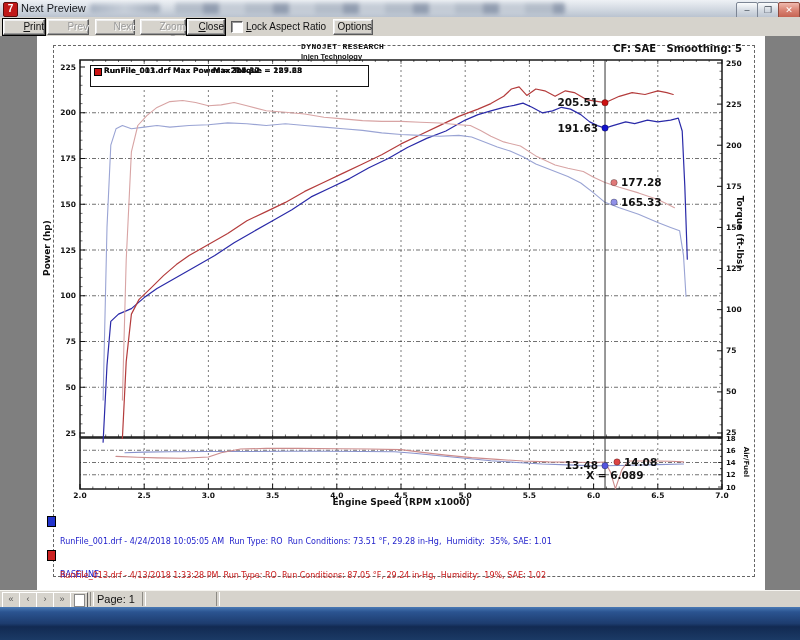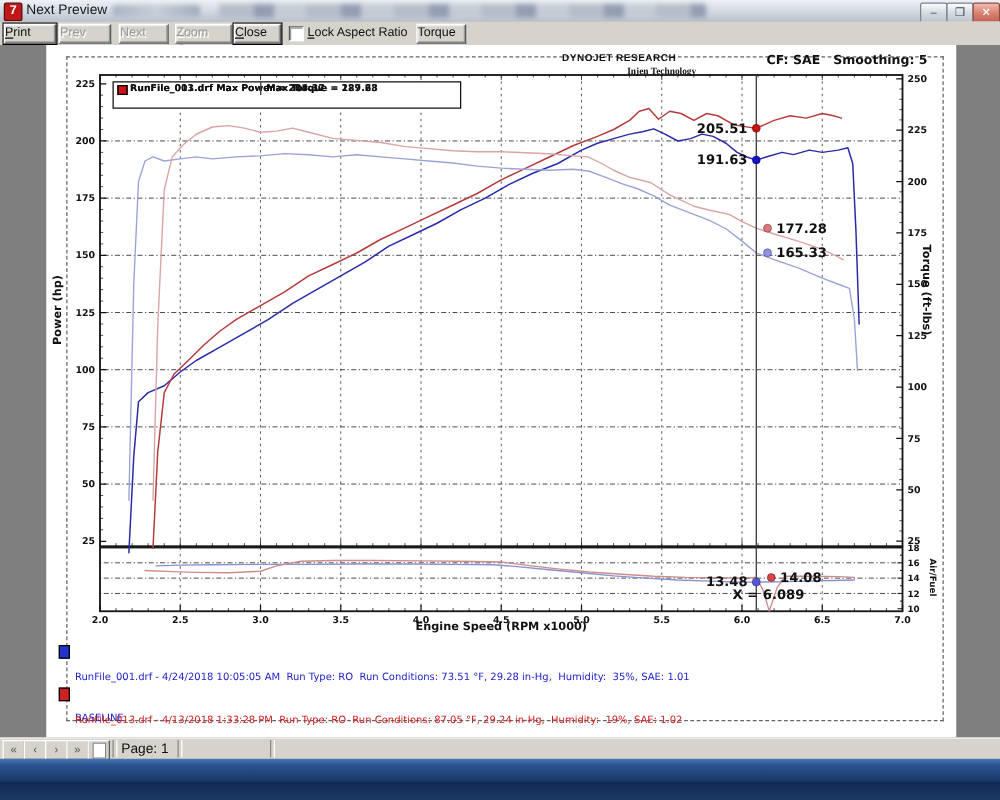--- a/index.html
+++ b/index.html
@@ -15,35 +15,35 @@
   .blurpatch{filter:blur(2px);border-radius:2px;opacity:.75}
   .bp1{left:90px;top:4px;width:70px;height:9px;background:linear-gradient(90deg,#9aa6b8,#c3cbd6,#8e9aad)}
   .bp2{left:175px;top:3px;width:390px;height:11px;
        background:repeating-linear-gradient(90deg,#aab4c2 0 28px,#7d8aa0 28px 44px,#c0c8d3 44px 70px)}
   .winbtn{top:2px;width:20px;height:15px;border:1px solid #7c8594;border-radius:2px;
     background:linear-gradient(#fbfcfd,#d4dae2 50%,#b9c2cf);color:#3a4350;
     font-size:9px;text-align:center;line-height:14px}
   .winbtn.close{background:linear-gradient(#f0b9ae,#d98272 50%,#c35f4e);border-color:#8f4a3e;color:#fff}
   
   .toolbar{left:0;top:17px;width:800px;height:19px;background:#d6d3cc;border-bottom:1px solid #9a978f}
-  .tbtn{top:2px;height:14px;background:#d6d3cc;font-size:10px;text-align:left;line-height:13px;color:#111;
+  .tbtn{top:2px;height:14px;background:#d6d3cc;font-size:10px;text-align:right;line-height:13px;color:#111;
     border:1px solid;border-color:#fff #5a5a5a #5a5a5a #fff;box-shadow:inset -1px -1px 0 #999,inset 1px 1px 0 #eee}
   .tbtn.def{box-shadow:0 0 0 1px #000,inset -1px -1px 0 #999,inset 1px 1px 0 #eee}
   .tbtn.dis{color:#9a9a9a;text-shadow:1px 1px 0 #fff}
   .accel{text-decoration:underline}
   .chk{left:231px;top:4px;width:10px;height:10px;background:#fff;
     border:1px solid;border-color:#5a5a5a #fff #fff #5a5a5a;box-shadow:inset 1px 1px 0 #999}
   .chklbl{left:246px;top:4px;font-size:10px;color:#111}
   
   .workspace{left:0;top:36px;width:800px;height:554px;background:#7f7f7f}
   .page{left:37px;top:0;width:728px;height:554px;background:#fff}
   .marginrect{left:16px;top:9px;width:700px;height:530px;border:1px dashed #666}
-  .hdrA{left:264px;top:6px;width:240px;text-align:right;font-family:Liberation Sans, sans-serif;
+  .hdrA{left:264px;top:6px;width:240px;text-align:left;font-family:Liberation Mono, monospace;
     font-size:8px;font-weight:bold;color:#111;letter-spacing:.4px}
-  .hdrB{left:280px;top:16px;width:240px;text-align:right;font-family:Liberation Serif, serif;
+  .hdrB{left:264px;top:16px;width:240px;text-align:left;font-family:Liberation Sans, sans-serif;
     font-size:7.5px;font-weight:bold;color:#111}
   .hdrCF{right:23px;top:7px;font-family:"DejaVu Sans",sans-serif;font-size:10px;font-weight:bold;
     color:#111;white-space:pre}
   .legend{left:53px;top:29px;width:277px;height:20px;background:#fff;border:1px solid #111;
     font-family:"DejaVu Sans",sans-serif;font-size:7.5px;font-weight:bold;color:#111}
   .legrow{position:absolute;left:0;width:277px;height:10px;line-height:10px;white-space:pre}
   .legsw{position:absolute;left:3px;top:1.5px;width:6px;height:6px;border:1px solid #000}
   .legtxt1{position:absolute;left:13px;top:0}
   .legdiv{position:absolute;left:117px;top:0;bottom:0;border-left:1px solid #444}
   .legtxt2{position:absolute;left:122px;top:0}
@@ -77,21 +77,21 @@
 </div>
 
 <div class="abs toolbar">
   <div class="abs tbtn def" style="left:3px;width:40px"><span></span><span class="accel">P</span><span>rint</span></div>
   <div class="abs tbtn dis" style="left:47px;width:40px"><span>Prev</span><span class="accel"></span><span></span></div>
   <div class="abs tbtn dis" style="left:95px;width:38px"><span>Next</span><span class="accel"></span><span></span></div>
   <div class="abs tbtn dis" style="left:140px;width:44px"><span>Zoom </span><span class="accel">O</span><span>ut</span></div>
   <div class="abs tbtn def" style="left:187px;width:36px"><span></span><span class="accel">C</span><span>lose</span></div>
   <div class="abs chk"></div>
   <div class="abs chklbl"><span></span><span class="accel">L</span><span>ock Aspect Ratio</span></div>
-  <div class="abs tbtn" style="left:333px;width:38px"><span>Torque</span><span class="accel"></span><span></span></div>
+  <div class="abs tbtn" style="left:333px;width:38px"><span>Options</span><span class="accel"></span><span></span></div>
 </div>
 
 <div class="abs workspace">
   <div class="abs page">
     <div class="abs marginrect"></div>
 
     <svg id="chart-svg" class="abs" style="left:0;top:0" width="728" height="554">
         <line x1="107.2" y1="24" x2="107.2" y2="401" stroke="#444" stroke-width="0.7" stroke-dasharray="2,3"></line>
         <line x1="107.2" y1="402" x2="107.2" y2="453" stroke="#444" stroke-width="0.7" stroke-dasharray="2,3"></line>
         <line x1="171.4" y1="24" x2="171.4" y2="401" stroke="#444" stroke-width="0.7" stroke-dasharray="2,3"></line>

